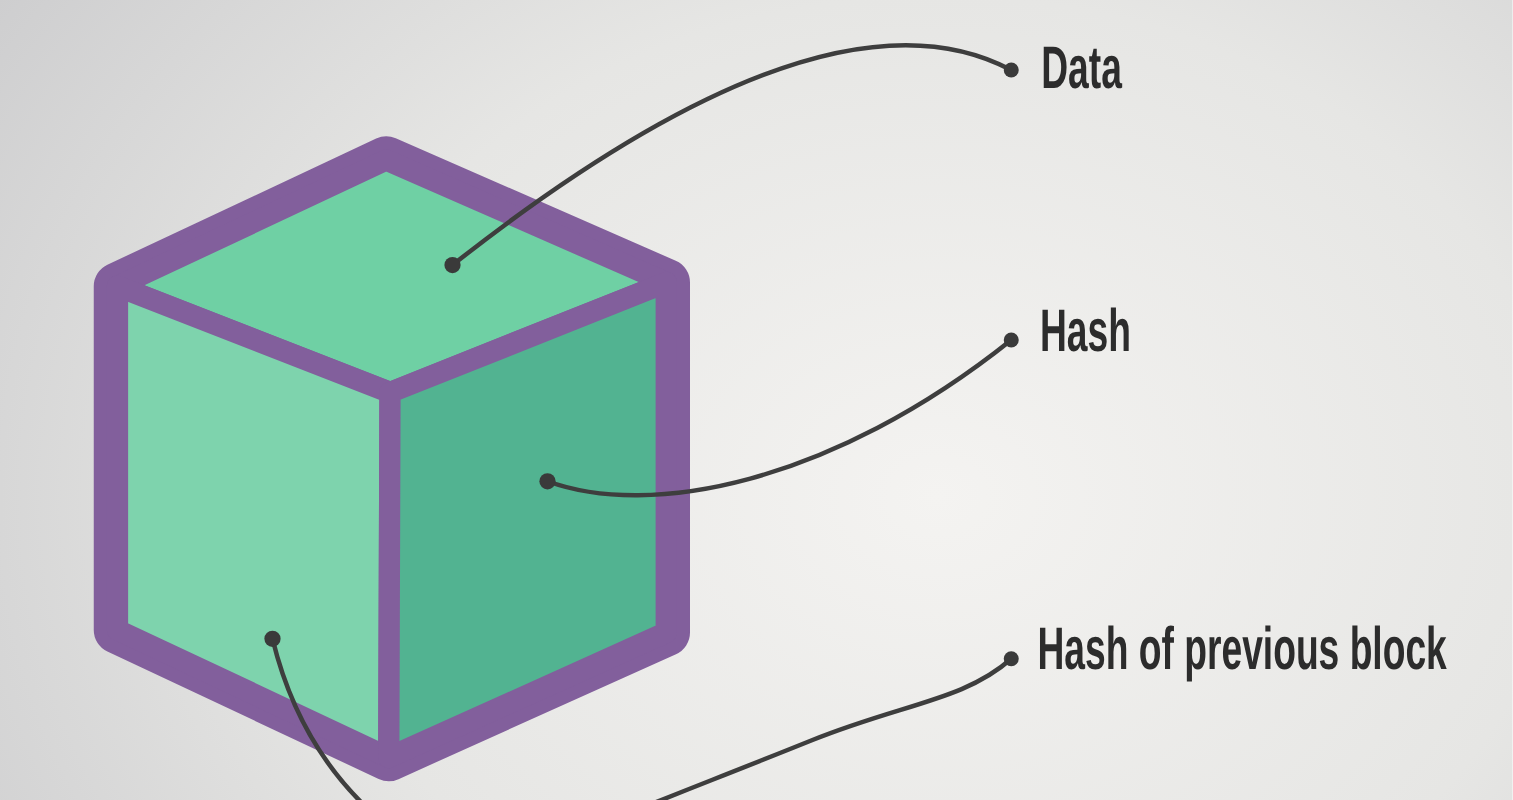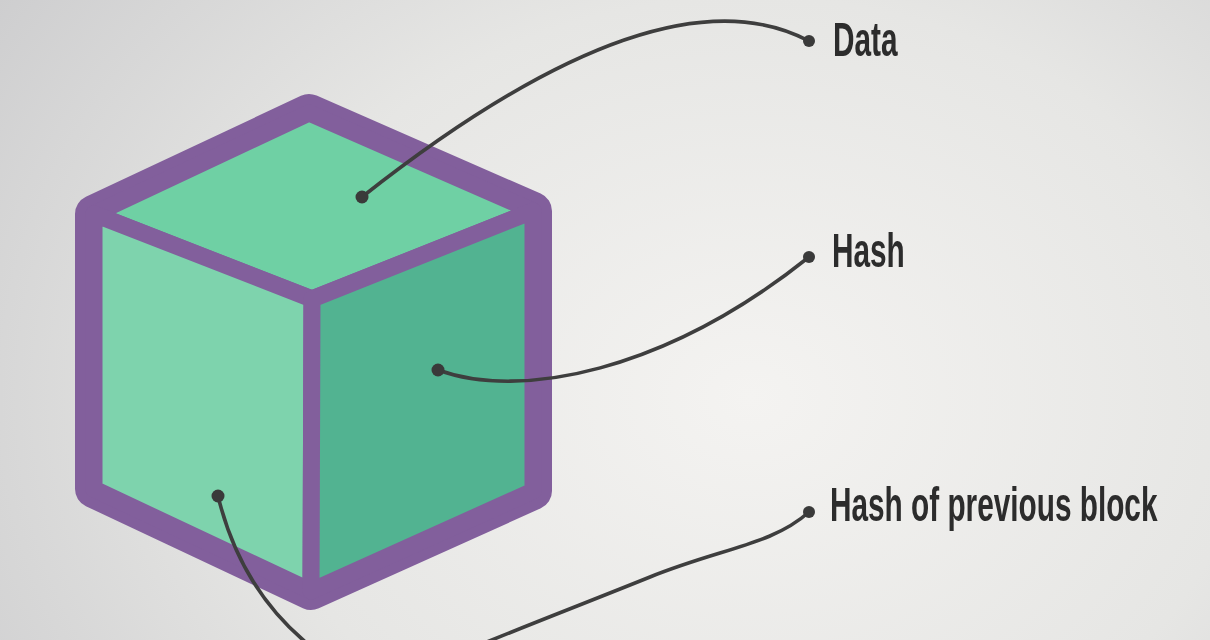--- a/index.html
+++ b/index.html
@@ -7,21 +7,21 @@
     width: 1210px; height: 640px;
     overflow: hidden;
   }
   body {
     background: radial-gradient(ellipse 1000px 800px at 62% 62%,
       var(--bg-center) 0%, var(--bg-mid) 50%, var(--bg-edge) 100%);
     font-family: "Liberation Sans", sans-serif;
   }
   .stage {
     position: relative;
-    width: 1210px; height: 560px;
+    width: 1210px; height: 560px; margin-top: 15px;
   }
   .diagram-svg {
     position: absolute;
     left: 0; top: 0;
     width: 1210px; height: 640px;
     display: block;
   }
   .silhouette {
     fill: none;
     stroke: var(--outline);

